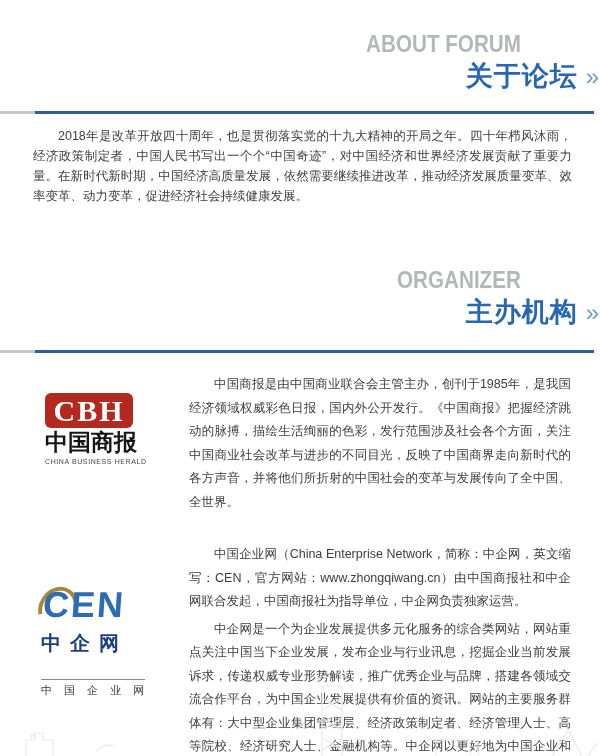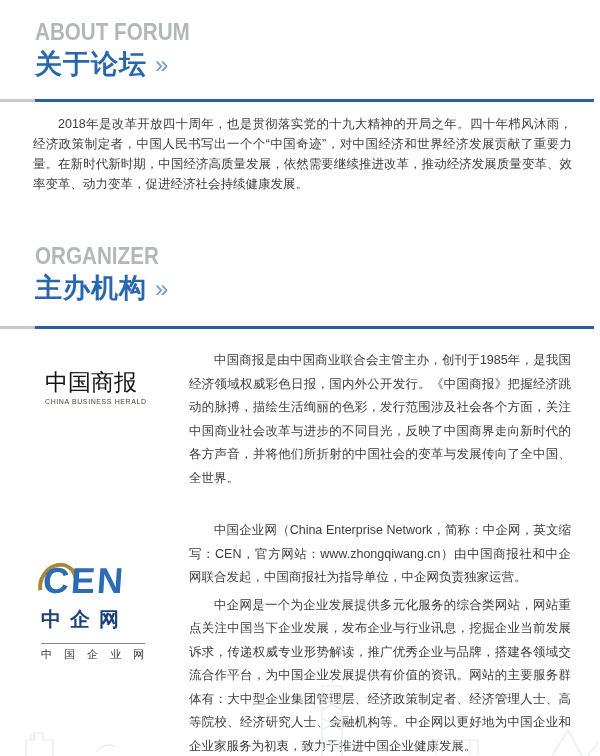--- a/index.html
+++ b/index.html
@@ -3,21 +3,21 @@
 <meta charset="utf-8">
 <style>
   html,body{margin:0;padding:0;}
   body{
     width:600px;height:756px;position:relative;overflow:hidden;
     background:#ffffff;
     font-family:"Liberation Sans","DejaVu Sans",sans-serif;
     color:#3d3d3d;
   }
   
-  .sec-head{margin:4px 0 0 35px;}
+  .sec-head{margin:16px 0 0 35px;text-align:right;}
   .sec-head .en{
     display:block;
     font-size:24px;font-weight:700;color:#b4b7ba;
     letter-spacing:0px;line-height:24px;
     transform:scaleX(.86);transform-origin:left center;
     white-space:nowrap;
   }
   .sec-head .zh{
     display:block;margin-top:5px;
     font-size:27px;font-weight:700;color:#2767b0;
@@ -49,21 +49,21 @@
   .cbh .box{
     width:88px;height:35px;background:#b4291f;border-radius:6px;
     display:flex;align-items:center;justify-content:center;
   }
   .cbh .box span{
     font-family:"Liberation Serif","DejaVu Serif",serif;
     font-weight:700;font-size:30px;color:#ffffff;letter-spacing:2px;line-height:30px;
   }
   .cbh .zh-name{
     font-family:"Liberation Serif","DejaVu Serif",serif;
-    font-weight:400;font-size:23px;color:#141414;line-height:28px;margin-top:1px;
+    font-weight:700;font-size:23px;color:#141414;line-height:28px;margin-top:1px;
     white-space:nowrap;
   }
   .cbh .en-name{
     font-size:7px;color:#45453d;letter-spacing:.6px;line-height:9px;white-space:nowrap;
   }
   
   .cen{margin-top:46px;padding-left:6px;width:110px;}
   .cen .mark{position:relative;height:40px;padding-left:2px;}
   .cen .swoosh{
     position:absolute;left:-2px;top:1px;width:30px;height:36px;
@@ -74,21 +74,21 @@
   .cen .cen-text{
     font-size:36px;font-weight:700;color:#2d6cb3;
     line-height:40px;letter-spacing:2px;
     transform:skewX(-4deg);display:inline-block;
   }
   .cen .zh-name{
     font-size:20px;font-weight:700;color:#1d3e7d;
     letter-spacing:9px;line-height:32px;margin-top:2px;white-space:nowrap;
   }
   .cen .sub{
-    border-top:1px solid #8a8a8a;margin-top:8px;padding-top:3px;width:104px;
+    border-top:1px solid #8a8a8a;margin-top:20px;padding-top:3px;width:104px;
     font-size:11px;color:#333333;letter-spacing:4.5px;white-space:nowrap;
   }
   
   .pad-top{height:16px;}
   .gap-about-rule{height:19px;}
   .gap-org{height:46px;}
   .gap-org-rule{height:22px;}
   .row1{margin-top:16px;}
   .row2{margin-top:21px;}
   
@@ -115,20 +115,23 @@
 <div class="sec-head">
   <span class="en">ORGANIZER</span>
   <span class="zh"><span>主办机构</span><span class="chev">»</span></span>
 </div>
 <div class="gap-org-rule"></div>
 <div class="rule"></div>
 
 <div class="org-row row1">
   <div class="logo-col">
     <div class="cbh">
+      <div class="box">
+        <span>CBH</span>
+      </div>
       <div class="zh-name">中国商报</div>
       <div class="en-name">CHINA BUSINESS HERALD</div>
     </div>
   </div>
   <div class="txt-col">
     <p>中国商报是由中国商业联合会主管主办，创刊于1985年，是我国经济领域权威彩色日报，国内外公开发行。《中国商报》把握经济跳动的脉搏，描绘生活绚丽的色彩，发行范围涉及社会各个方面，关注中国商业社会改革与进步的不同目光，反映了中国商界走向新时代的各方声音，并将他们所折射的中国社会的变革与发展传向了全中国、全世界。</p>
   </div>
 </div>
 
 <div class="org-row row2">

